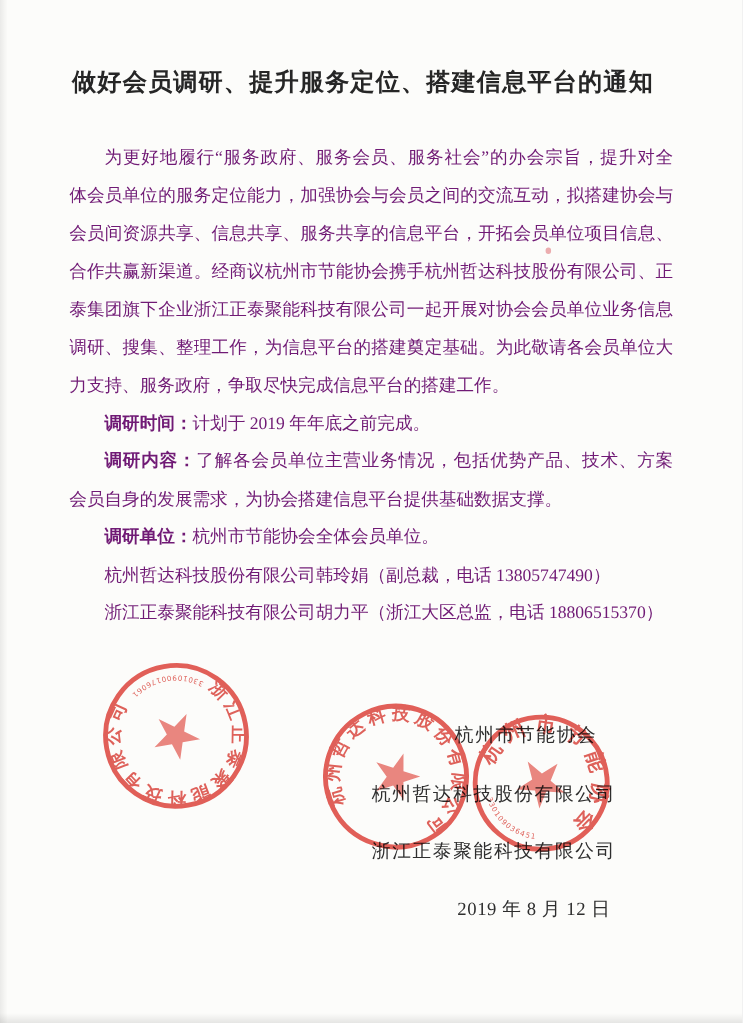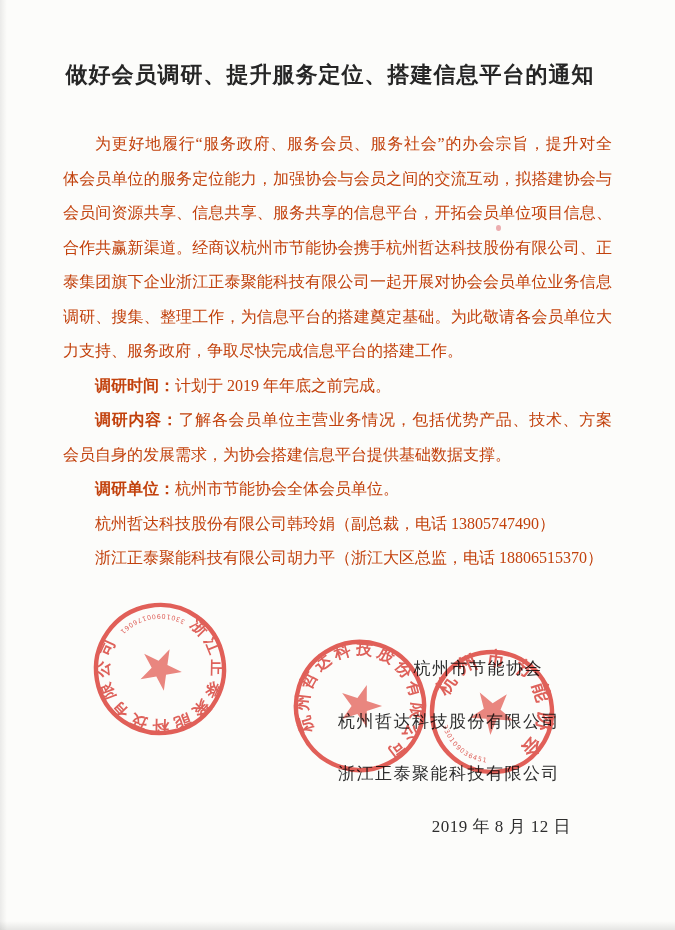--- a/index.html
+++ b/index.html
@@ -19,34 +19,34 @@
     background:linear-gradient(0deg, rgba(0,0,0,.09), rgba(0,0,0,0));
     pointer-events:none;
   }
   .title {
     position:absolute; left:0; right:15px; top:60px; margin:0;
     text-align:center; font-size:22px; font-weight:bold;
     letter-spacing:1px; color:#262626;
   }
   .doc-body {
     position:absolute; left:63px; top:127px; width:549px;
-    font-size:16px; line-height:34.5px; color:#c2410c;
+    font-size:16px; line-height:34.5px; color:#701a75;
   }
   .tline { height:34.5px; white-space:nowrap; }
   .fill { text-align:justify; text-align-last:justify; text-justify:inter-character; white-space:normal; overflow:hidden; }
   .indent { text-indent:2em; }
   .lbl { font-weight:bold; }
   .sig {
     position:absolute; font-size:17px; letter-spacing:1.5px;
     color:#2e2e2e; white-space:nowrap;
   }
   .sig-1 { top:657px; right:132px; }
   .sig-2 { top:710px; right:115px; }
   .sig-3 { top:762px; right:115px; }
-  .sig-date { top:815px; right:104px; letter-spacing:.5px;text-align:center; }
+  .sig-date { top:815px; right:120px; letter-spacing:.5px;text-align:center; }
   .stamp {
     position:absolute; mix-blend-mode:multiply; opacity:.85;
   }
   .seal-ring { fill:none; stroke:#df443d; stroke-width:4.4px; }
   .seal-star { fill:#e9736c; }
   .seal-name { fill:#dc463f; font-size:16.5px; letter-spacing:4px; font-weight:bold;
                font-family:"Liberation Serif","DejaVu Serif",serif; }
   .seal-name-short { fill:#dc463f; font-size:19px; letter-spacing:7px; font-weight:bold;
                font-family:"Liberation Serif","DejaVu Serif",serif; }
   .seal-serial { fill:#dc463f; font-size:6.5px; letter-spacing:1px;

